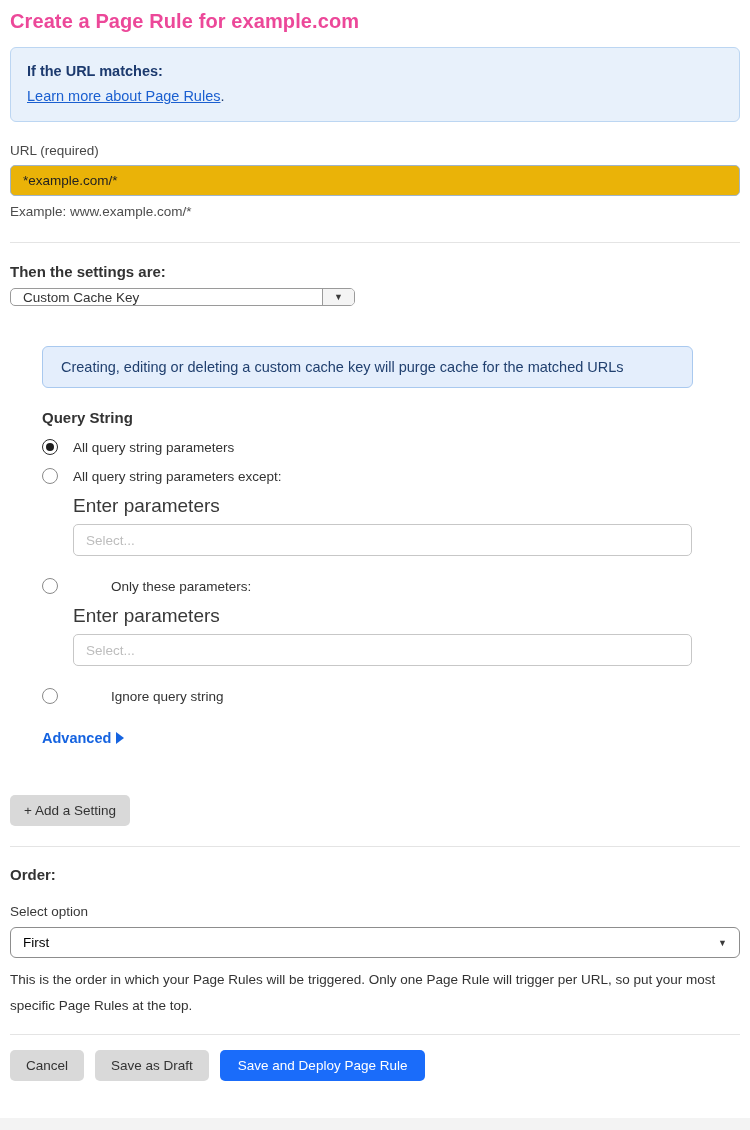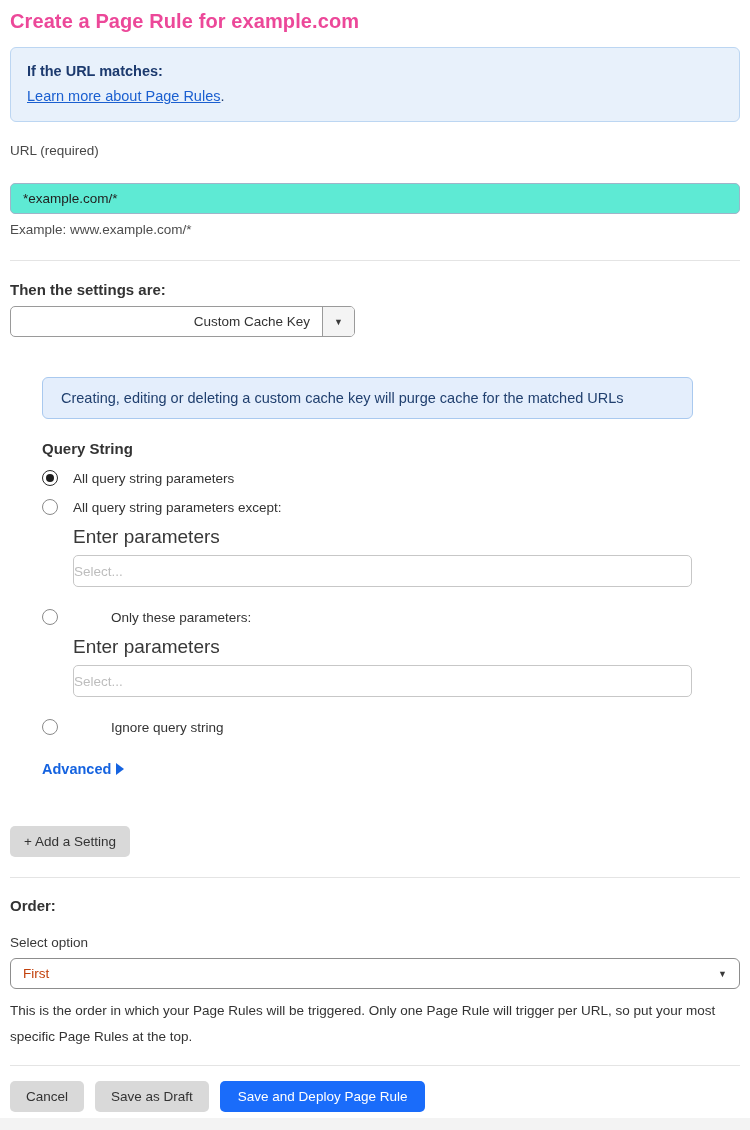--- a/index.html
+++ b/index.html
@@ -39,24 +39,24 @@
     text-decoration: underline;
     cursor: pointer;
   }
 
   .field-label {
     margin-top: 21px;
     font-size: 13.5px;
     color: #474747;
   }
   .url-input {
-    margin-top: 25px;
+    margin-top: 7px;
     width: 730px;
     height: 31px;
-    background: #5eead4;
+    background: #eab308;
     border: 1px solid #9fb4c9;
     border-radius: 5px;
     padding: 0 12px;
     font-size: 13.5px;
     color: #222;
     font-family: "Liberation Sans", sans-serif;
     outline: none;
   }
   .example-text { margin-top: 8px; font-size: 13.5px; color: #4d4d4d; }
 
@@ -67,28 +67,27 @@
     font-size: 15px;
     font-weight: 700;
     color: #333;
   }
 
   .pick-label { margin-top: 22px; font-size: 13.5px; color: #474747; }
 
   .setting-select {
     margin-top: 8px;
     width: 345px;
-    height: 31px;
+    height: 18px;
     background: #fff;
     border: 1px solid #9a9a9a;
     border-radius: 5px;
     display: flex;
     align-items: center;
     cursor: pointer;
-    text-align: right;
   }
   .setting-select .select-value {
     flex: 1;
     padding: 0 12px;
     font-size: 13.5px;
     color: #333;
     white-space: nowrap;
   }
   .setting-select .select-caret-box {
     width: 32px;
@@ -138,21 +137,21 @@
 
   .sub-field { margin-left: 31px; }
   .sub-label { margin-top: 11px; font-size: 19px; color: #383838; }
   .param-input {
     margin-top: 7px;
     width: 619px;
     height: 32px;
     background: #fff;
     border: 1px solid #c7c7c7;
     border-radius: 5px;
-    padding: 0 0;
+    padding: 0 12px;
     font-size: 13.5px;
     font-family: "Liberation Sans", sans-serif;
     color: #333;
     outline: none;
   }
   .param-input::placeholder { color: #bdbdbd; }
 
   .spacer-radio { margin-top: 22px; gap: 38px; }
 
   .advanced-link {
@@ -195,21 +194,21 @@
     height: 31px;
     background: #fff;
     border: 1px solid #8d8d8d;
     border-radius: 6px;
     display: flex;
     align-items: center;
     justify-content: space-between;
     padding: 0 12px;
     cursor: pointer;
   }
-  .order-select .select-value { font-size: 13.5px; color: #c2410c; }
+  .order-select .select-value { font-size: 13.5px; color: #000000; }
 
   .order-help {
     margin-top: 9px;
     font-size: 13.5px;
     line-height: 26px;
     color: #333;
     max-width: 724px;
   }
 
   .footer-divider { border: none; border-top: 1px solid #e4e4e4; margin-top: 15px; }

